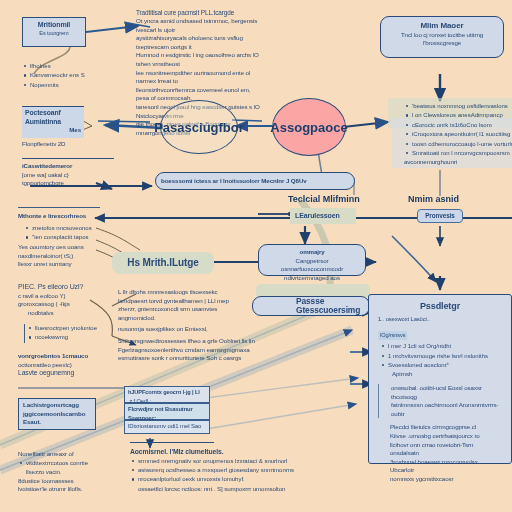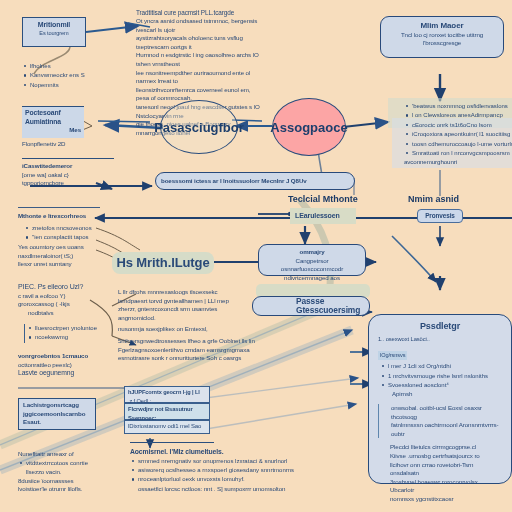--- a/index.html
+++ b/index.html
@@ -30,23 +30,22 @@
   }
   .box-soft{
     background:#ccd7e6;border:1px solid #3a5f8d;box-sizing:border-box;
   }
   .round{
     background:#cfd9e8;border:1.5px solid #28497a;border-radius:9px;
     box-sizing:border-box;
     padding-left:43px;
   }
   .round-lg{
-    background:#d3dbe9;border:1.6px solid #274a7b;border-radius:13px;
-    box-sizing:border-box;
-    margin-top:20px;
+    background:#d3dbe9;border:1.6px solid #274a7b;border-radius:3px;
+    box-sizing:border-box;
   }
   .green{
     background:#d6dcc8;border-radius:8px;box-sizing:border-box;
   }
   .green-flat{
     background:#d8dcc6;box-sizing:border-box;
   }
   .pill{
     background:#ccd8ea;border:1px solid #4a6d9b;border-radius:4px;
     box-sizing:border-box;
@@ -279,21 +278,21 @@
   <ul class="bl blur" style="position:absolute;left:404px;top:102px;width:108px;">
     <li>'beatwus noxnmnog osfidlenvaslons</li>
     <li>l on Clewsloreos anesAdirmpancp</li>
     <li class="b">cEorocic onrk  ts1t6oCno lsom</li>
     <li>iCroqoxiora apeontkuinr( l1 suocitiisg  /</li>
     <li>toosn  cdhemuroccoaujo  l-ume vorturls</li>
     <li>Smrattoati ron l nrconvgcsmpoosrsm</li>
   </ul>
   <div class="abs t blur" style="left:404px;top:158px;width:108px;">avconnemurghounri</div>
 
-  <div class="abs hdr-blue blur" style="left:288px;top:194px;font-size:9px;">Teclcial Mthonte</div>
+  <div class="abs hdr-blue blur" style="left:288px;top:194px;font-size:9px;">Teclcial Mlifminn</div>
   <div class="abs hdr-blue blur" style="left:408px;top:194px;font-size:9px;">Nmim asnid</div>
 
   <div class="abs green-flat blur" style="left:290px;top:208px;width:66px;height:16px;display:flex;align-items:center;padding:0 5px;">
     <span class="t b" style="font-size:7px;">LEarulessoen</span>
   </div>
 
   <div class="abs pill blur" style="left:417px;top:209px;width:46px;height:14px;display:flex;align-items:center;justify-content:center;">
     <span class="t b" style="font-size:6.4px;">Pronvesis</span>
   </div>
 
@@ -302,21 +301,21 @@
     <div class="t center">Cangpetrsor osnnarfuoxcoconmcodr</div>
     <div class="t center">ndivrtcermnaged aos</div>
   </div>
 
   <div class="abs green-flat blur" style="left:256px;top:284px;width:114px;height:14px;border-radius:5px;"></div>
   <div class="abs round blur" style="left:252px;top:296px;width:118px;height:20px;display:flex;align-items:center;justify-content:center;">
     <span class="t b" style="font-size:8.4px;">Passse   Gtesscuoersimg</span>
   </div>
 
   <div class="abs green blur" style="left:112px;top:252px;width:102px;height:22px;display:flex;align-items:center;justify-content:center;">
-    <span class="t b" style="font-size:13px;">Hs Mrith.lLutge</span>
+    <span class="t b" style="font-size:10px;">Hs Mrith.lLutge</span>
   </div>
 
   <div class="abs blur" style="left:118px;top:288px;width:138px;">
     <div class="t">L lIr dfrohs mnnrexasloogs tlsoexsekc</div>
     <div class="t">lsmdpaesrt torvd gvnteallhamen | LLl  mep</div>
     <div class="t">zherzr,  gntenrcoxoncdt srm usamvtes</div>
     <div class="t">angrnomiclod.</div>
     <div class="t" style="margin-top:3px;">nusonmja soexjplikex on Emtexsl,</div>
     <div class="t" style="margin-top:3px;">5rithrersgnwedtrossesses lfheo a grfe Ooblnet lls lin</div>
     <div class="t">Fgerlzagnsoxoenlertihvo crndam eamsrgmgmaxa</div>

